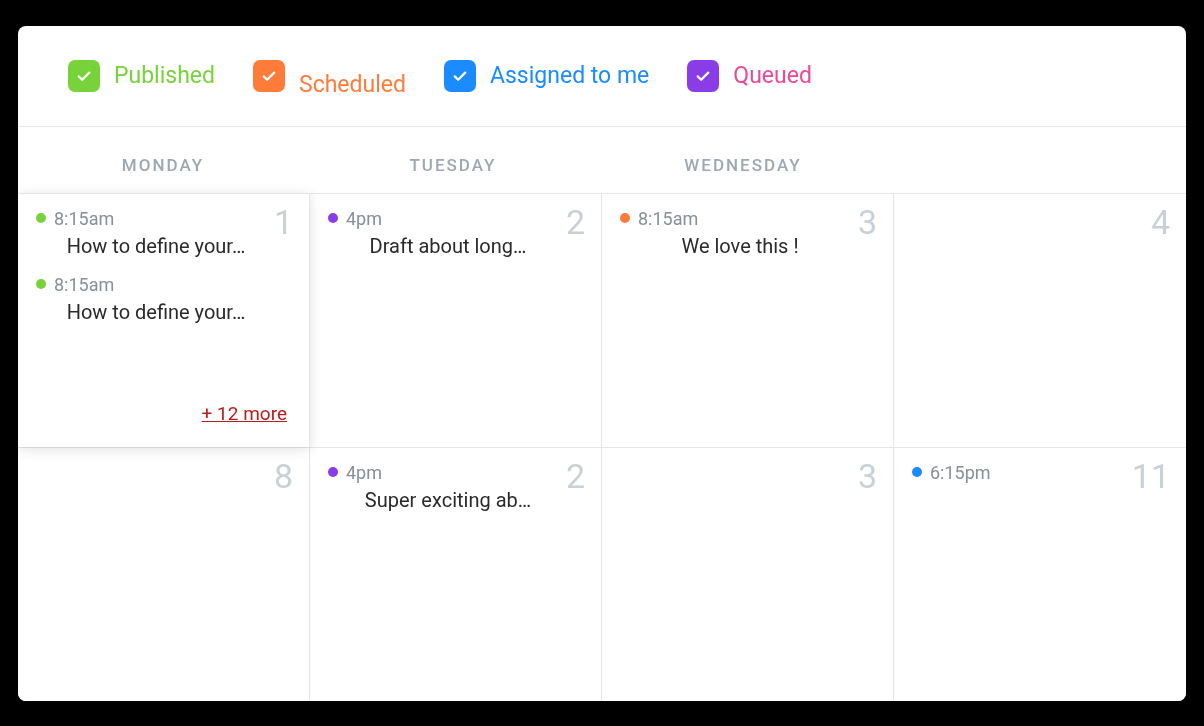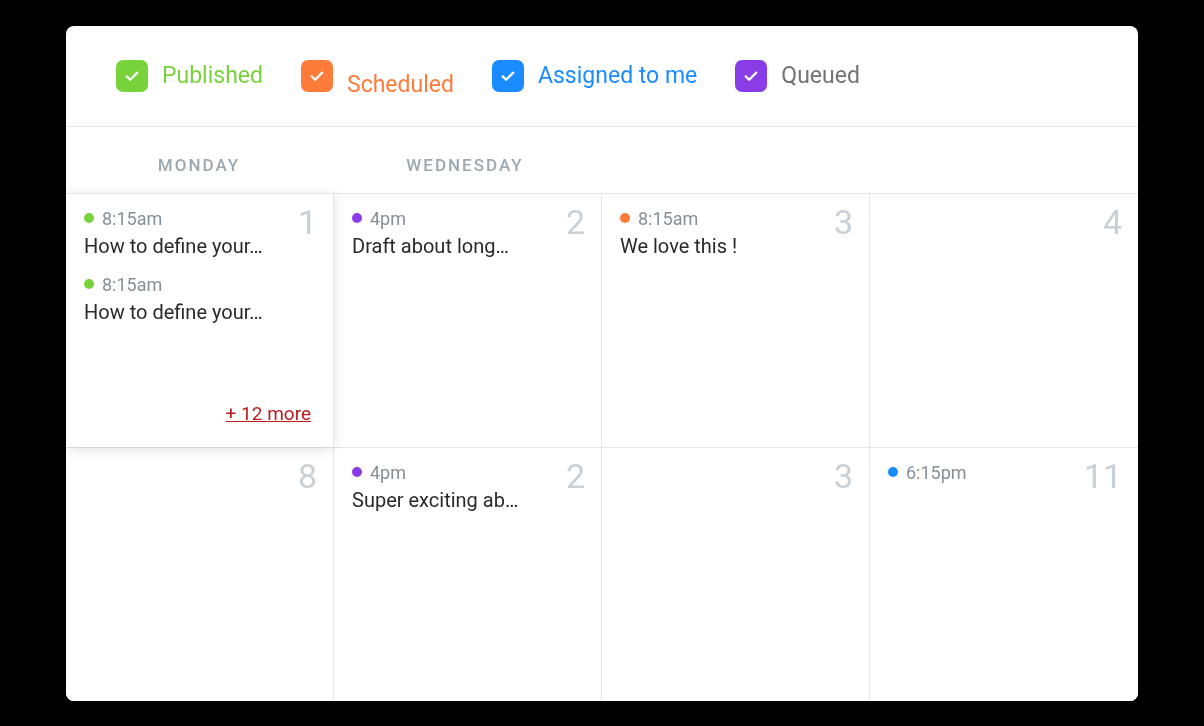--- a/index.html
+++ b/index.html
@@ -12,21 +12,21 @@
       font-family: -apple-system, BlinkMacSystemFont, "Segoe UI", Roboto, "Helvetica Neue", Arial, sans-serif;
       background: #000;
       display: flex;
       justify-content: center;
       align-items: center;
       min-height: 100vh;
     }
 
     .calendar-card {
       background: #fff;
-      width: 1072px;
+      width: 1168px;
       border-radius: 8px;
       box-shadow: 0 2px 8px rgba(0,0,0,0.15);
       overflow: hidden;
     }
 
     .filters {
       display: flex;
       gap: 38px;
       padding: 28px 50px 28px 50px;
       align-items: center;
@@ -111,20 +111,21 @@
       color: #c9d1d7;
     }
 
     .events {
       margin-top: 2px;
     }
 
     .event {
       margin-bottom: 14px;
       cursor: pointer;
+      text-align: center;
     }
 
     .event-meta {
       display: flex;
       align-items: center;
       gap: 8px;
       margin-bottom: 4px;
     }
 
     .dot {
@@ -189,28 +190,29 @@
           </svg>
         </div>
         <span class="filter-label" style="color: rgb(26, 140, 255);">Assigned to me</span>
       </div>
       <div class="filter">
         <div class="checkbox" style="background: rgb(138, 61, 230);">
           <svg viewBox="0 0 24 24">
             <path d="M5 12.5l4.5 4.5L19 7.5" stroke="#fff" stroke-width="3" fill="none" stroke-linecap="round" stroke-linejoin="round"></path>
           </svg>
         </div>
-        <span class="filter-label" style="color: #737373;">Queued</span>
+        <span class="filter-label" style="color: #ec4899;">Queued</span>
       </div>
     </div>
 
   <div class="divider"></div>
 
   <div class="weekdays">
       <div class="weekday">MONDAY</div>
+      <div class="weekday">TUESDAY</div>
       <div class="weekday">WEDNESDAY</div>
     </div>
 
   <div class="grid">
       <div class="cell raised">
         <div class="date-num">1</div>
         <div class="events">
           <div class="event">
             <div class="event-meta">
               <span class="dot" style="background: rgb(120, 211, 58);"></span>

